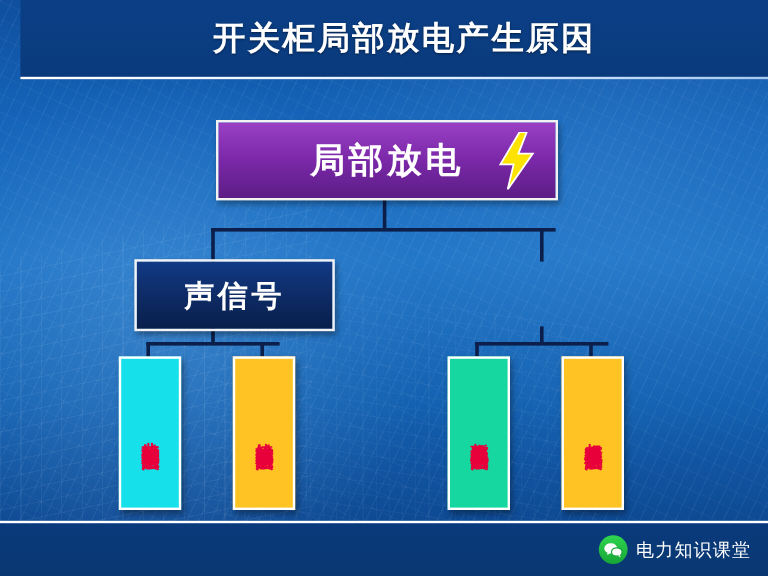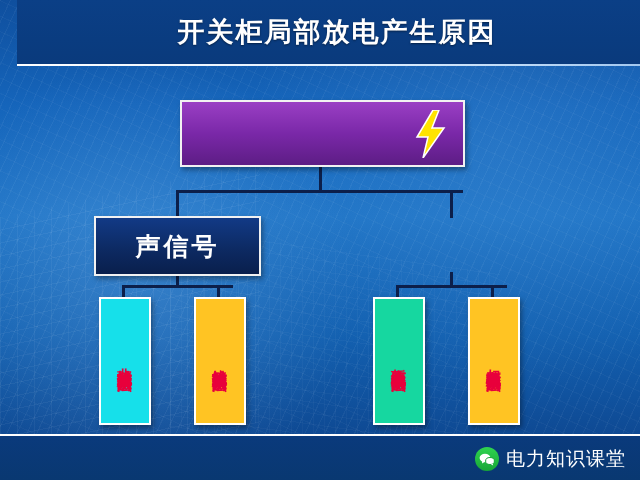--- a/index.html
+++ b/index.html
@@ -69,21 +69,21 @@
     box-shadow:2px 3px 5px rgba(0,0,0,.35);
   }
   .bolt{
     position:absolute;right:16px;top:8px;width:34px;height:48px;
   }
   .branch{
     height:56px;border:2px solid #f2f2f2;color:#ffffff;
     font-size:25px;font-weight:bold;letter-spacing:3px;
     box-shadow:2px 3px 5px rgba(0,0,0,.35);
   }
-  .branch-sound{left:94px;top:216px;width:163px;background:linear-gradient(180deg,#123a86 0%,#0d2a63 55%,#091f4c 100%);text-align:center;}
+  .branch-sound{left:112px;top:216px;width:163px;background:linear-gradient(180deg,#123a86 0%,#0d2a63 55%,#091f4c 100%);text-align:center;}
   .branch-elec{left:370px;top:216px;width:163px;background:linear-gradient(180deg,#138a2c 0%,#0b7a22 55%,#07661b 100%);}
 
   .leaf{
     width:48px;height:124px;border:2px solid #ffffff;
     display:flex;align-items:center;justify-content:center;
     box-shadow:2px 3px 5px rgba(0,0,0,.35);
   }
   .leaf .txt{
     writing-mode:vertical-rl;text-orientation:upright;
     font-size:15px;font-weight:bold;line-height:17px;letter-spacing:1px;
@@ -107,21 +107,21 @@
     border-top:2px solid #ffffff;
   }
   .wm{
     position:absolute;right:14px;top:10px;display:flex;align-items:center;gap:7px;
   }
   .wm .badge{
     width:24px;height:24px;border-radius:50%;
     background:linear-gradient(180deg,#2fd44f 0%,#17a637 100%);
     display:flex;align-items:center;justify-content:center;
   }
-  .wm .wmtext{color:#ffffff;font-size:19px;letter-spacing:1px;}
+  .wm .wmtext{color:#ffffff;font-size:15px;letter-spacing:1px;}
 </style>
 </head>
 <body>
 
 <div class="slide">
   <div class="tex"></div>
   <div class="tex2"></div>
   <div class="tex3"></div>
 
   <div class="header">
@@ -138,20 +138,21 @@
   <div class="line h" style="left:122px;top:285px;width:111px;"></div>
   <div class="line v" style="left:122px;top:285px;height:14px;"></div>
   <div class="line v" style="left:217px;top:285px;height:14px;"></div>
 
   <div class="line v" style="left:450px;top:272px;height:14px;"></div>
   <div class="line h" style="left:396px;top:285px;width:111px;"></div>
   <div class="line v" style="left:396px;top:285px;height:14px;"></div>
   <div class="line v" style="left:491px;top:285px;height:14px;"></div>
 
   <div class="node root">
+    <span>局部放电</span>
     <svg class="bolt" viewBox="0 0 34 48">
       <polygon points="20,0 4,27 15,27 10,48 31,18 19,18 26,0" fill="#ffe300" stroke="#ffffff" stroke-width="1.5"></polygon>
     </svg>
   </div>
 
   <div class="node branch branch-sound">
     <span>声信号</span>
   </div>
 
   <div class="node leaf leaf-cyan leaf1">

